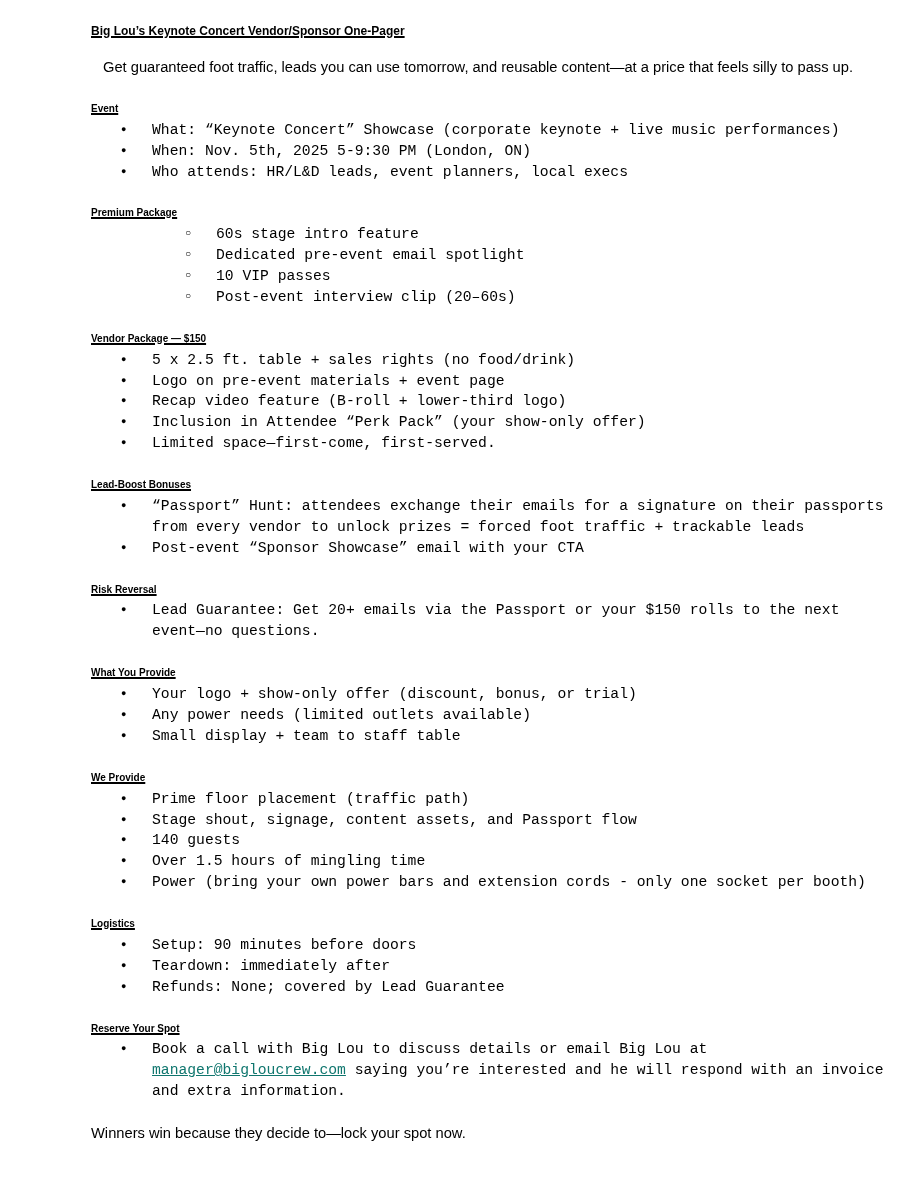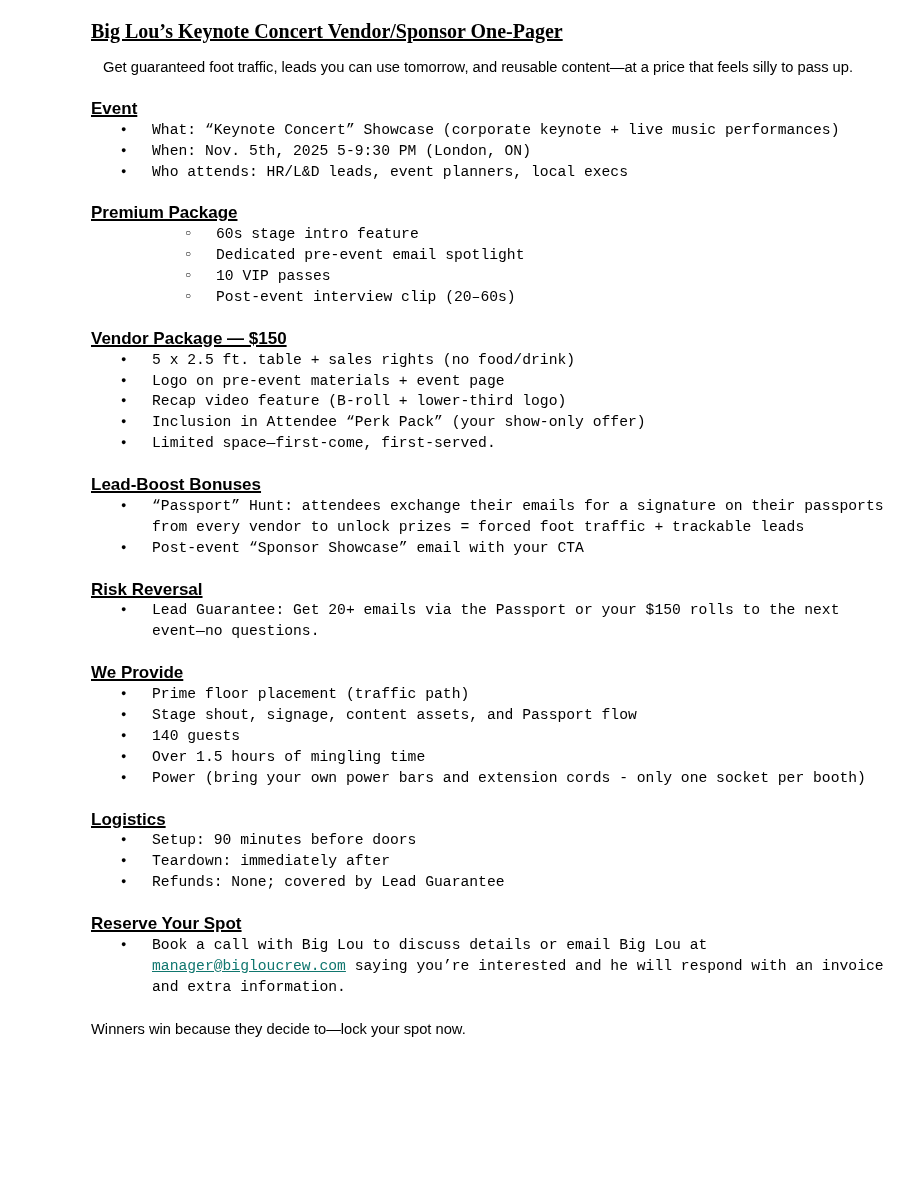--- a/index.html
+++ b/index.html
@@ -14,36 +14,35 @@
     width: 915px;
     min-height: 1198px;
     padding: 18px 29px 0 91px;
     color: #000000;
     font-family: "Liberation Sans", "DejaVu Sans", sans-serif;
     font-size: 14.7px;
     line-height: 20.9px;
   }
   .doc-title {
     margin: 0;
-    font-size: 20px;
+    font-size: 12px;
     line-height: 27px;
     font-weight: bold;
     text-decoration: underline;
     text-decoration-thickness: 2px;
     white-space: nowrap;
-    font-family: Liberation Serif, serif;
   }
   .intro {
     margin: 12px;
     white-space: nowrap;
   }
   .sec { margin: 20.9px 0 0 0; }
   .sec-heading {
     margin: 0;
-    font-size: 17px;
+    font-size: 10px;
     line-height: 20.9px;
     font-weight: bold;
     text-decoration: underline;
     text-decoration-thickness: 1.5px;
   }
   ul.blist {
     margin: 0;
     padding: 0;
     list-style: none;
   }
@@ -123,20 +122,28 @@
     </ul>
   </div>
 
   <div class="sec">
     <h2 class="sec-heading">Risk Reversal</h2>
     <ul class="blist">
       <li class="li1">Lead Guarantee: Get 20+ emails via the Passport or your $150 rolls to the next event—no questions.</li>
     </ul>
   </div>
 
+  <div class="sec">
+    <h2 class="sec-heading">What You Provide</h2>
+    <ul class="blist">
+      <li class="li1">Your logo + show-only offer (discount, bonus, or trial)</li>
+      <li class="li1">Any power needs (limited outlets available)</li>
+      <li class="li1">Small display + team to staff table</li>
+    </ul>
+  </div>
 
   <div class="sec">
     <h2 class="sec-heading">We Provide</h2>
     <ul class="blist">
       <li class="li1">Prime floor placement (traffic path)</li>
       <li class="li1">Stage shout, signage, content assets, and Passport flow</li>
       <li class="li1">140 guests</li>
       <li class="li1">Over 1.5 hours of mingling time</li>
       <li class="li1">Power (bring your own power bars and extension cords - only one socket per booth)</li>
     </ul>

